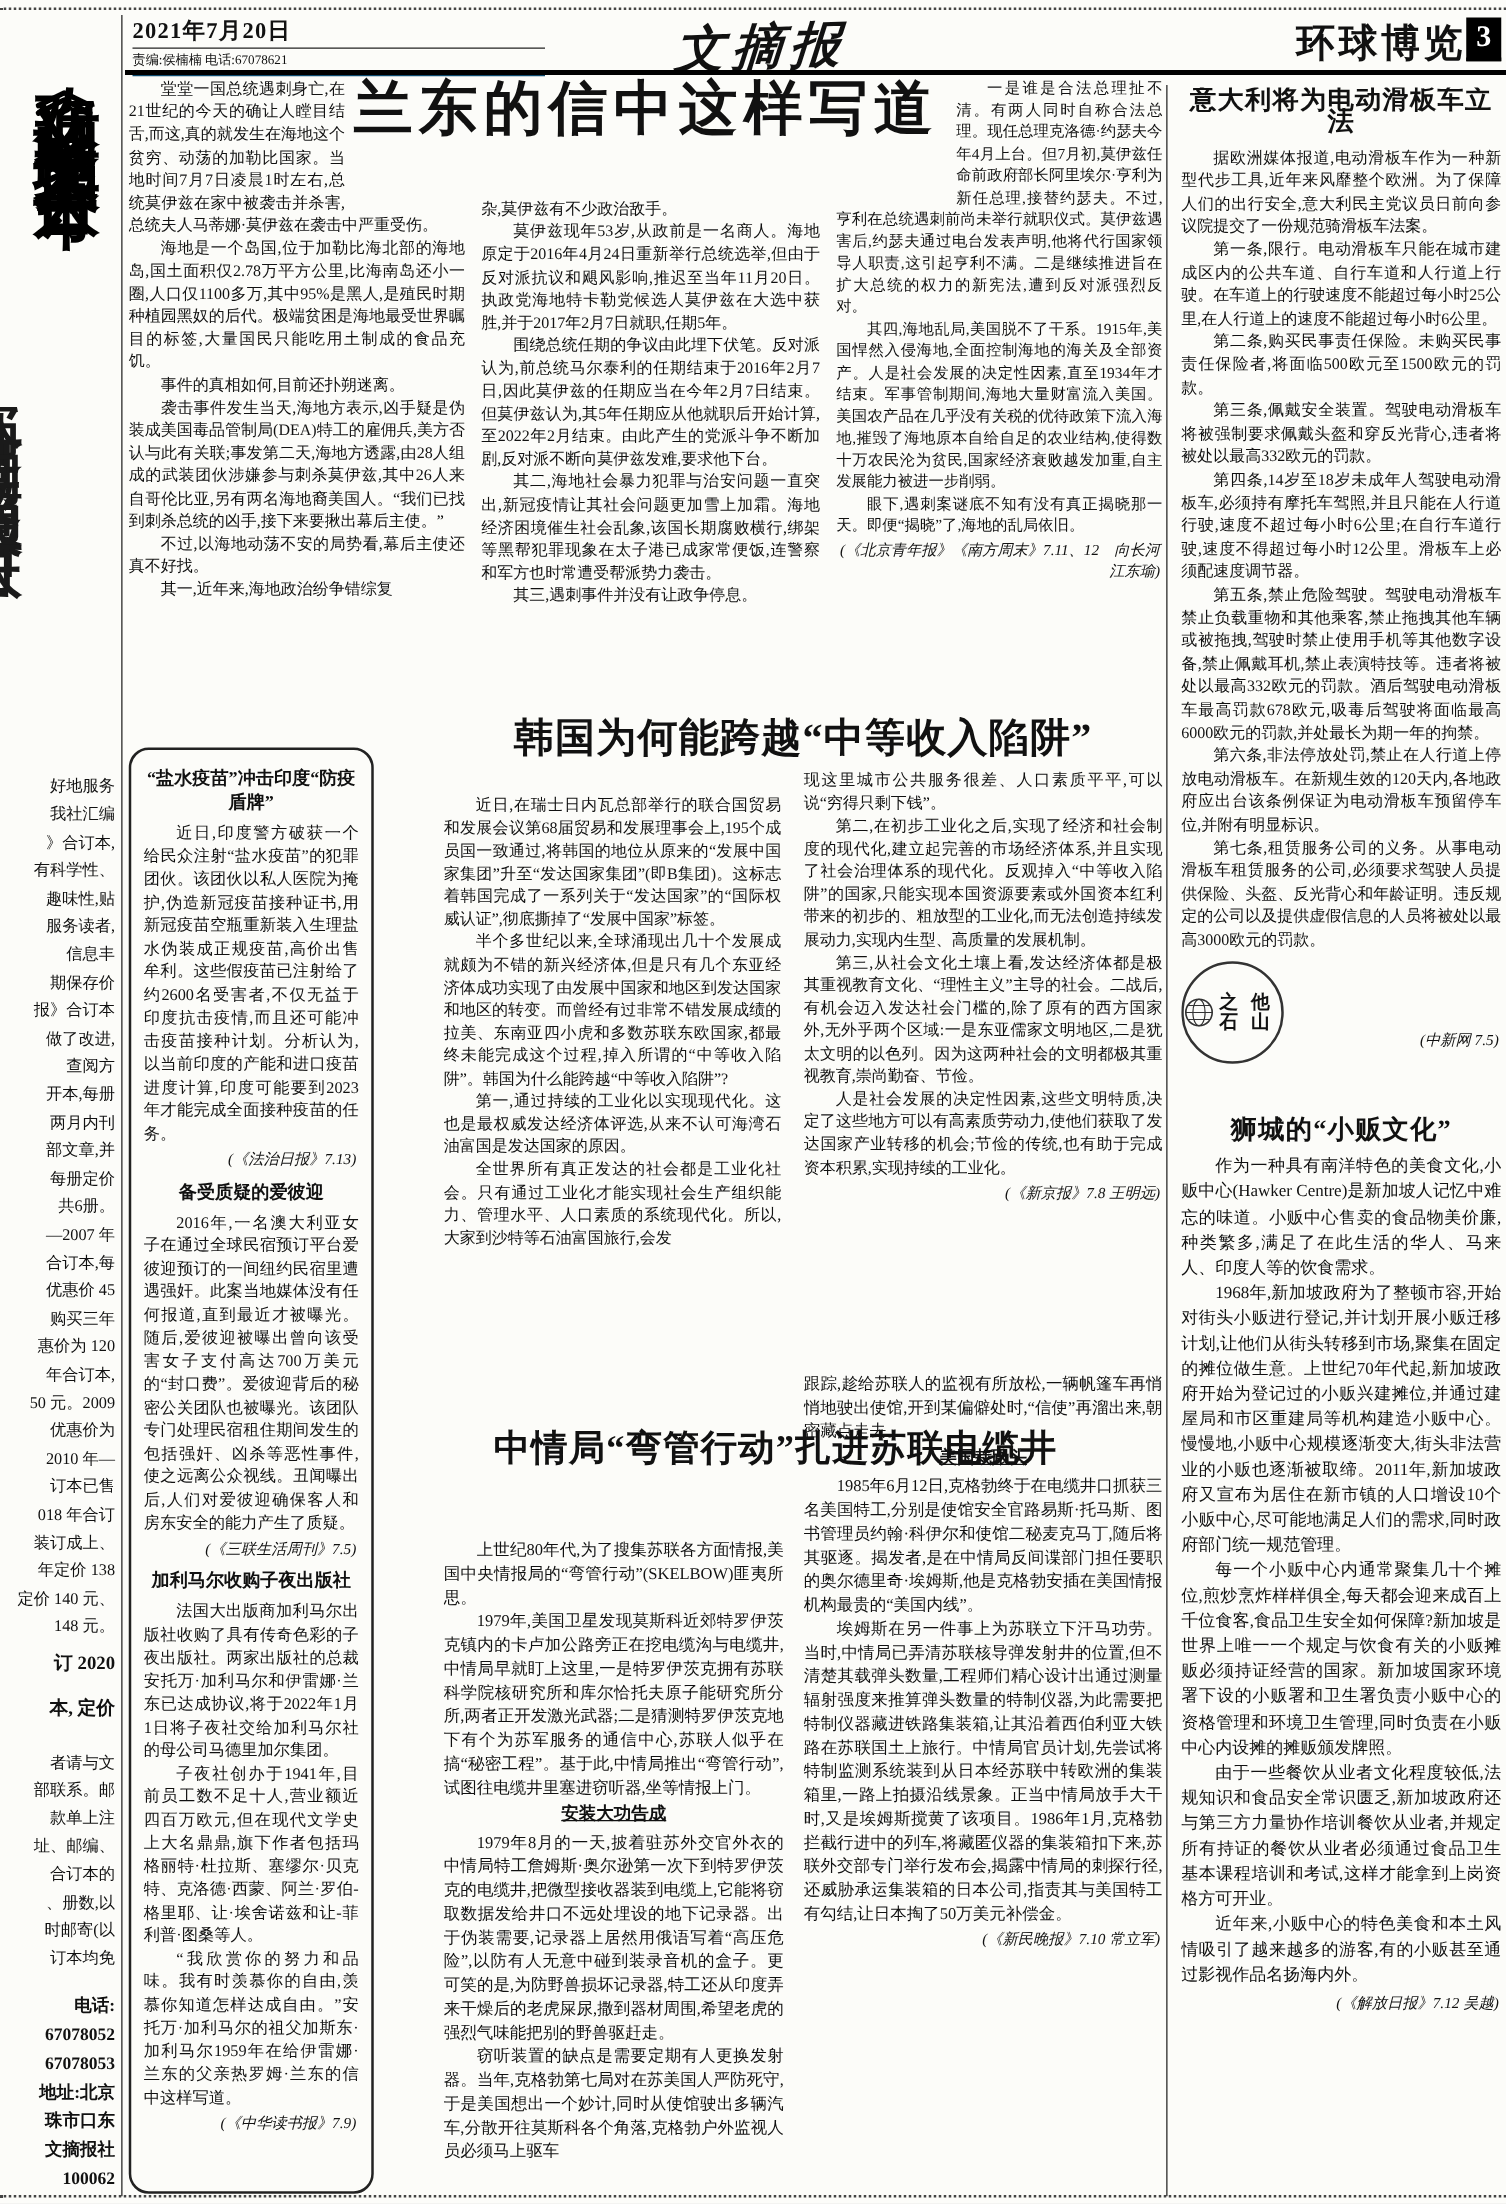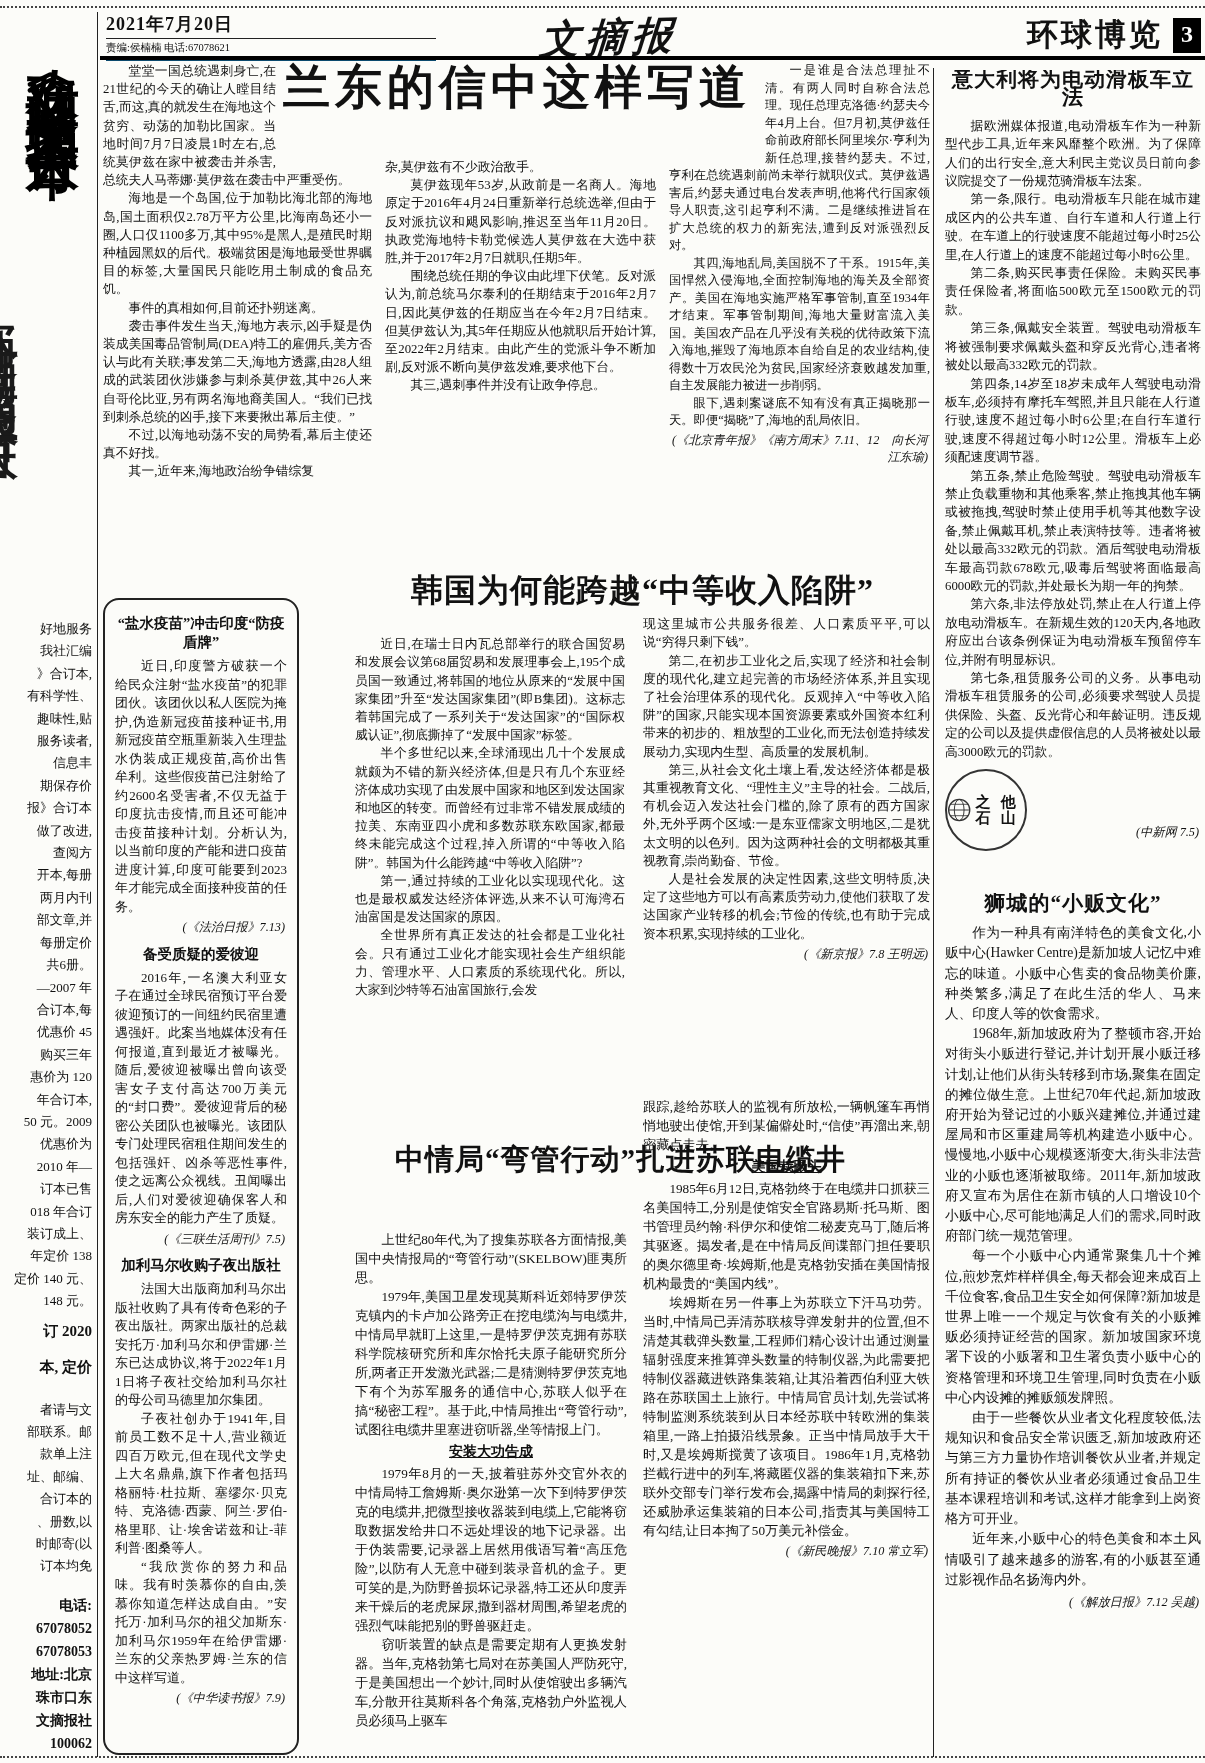--- a/index.html
+++ b/index.html
@@ -23,21 +23,21 @@
   .sb-contact{margin-top:16px;font-weight:bold;}
   .sb-contact .sb-line{font-size:14px;line-height:23px;}
 
   
   .hdr{position:absolute;left:100px;top:10px;width:1105px;height:48px;}
   .hdr-left{position:absolute;left:6px;top:2px;width:330px;}
   .hdr-date{font-size:18px;font-weight:bold;letter-spacing:1px;display:block;border-bottom:1.5px solid #222;padding-bottom:2px;}
   .hdr-editor{font-size:10.5px;display:block;padding-top:2px;border-bottom:3px solid #0c4a6e;padding-bottom:3px;}
   .masthead{position:absolute;left:440px;top:0px;font-size:40px;font-weight:bold;font-style:italic;
             transform:skewX(-6deg) rotate(-2deg);letter-spacing:6px;}
-  .hdr-right{position:absolute;right:4px;top:4px;display:flex;align-items:center;gap:10px;}
+  .hdr-right{position:absolute;right:4px;top:4px;display:flex;align-items:flex-start;}
   .section-name{font-size:31px;font-weight:900;letter-spacing:3px;font-family:"Liberation Sans","DejaVu Sans",sans-serif;}
   .pagenum{display:inline-block;background:#000;color:#fff;font-weight:bold;font-size:24px;
            width:28px;height:32px;line-height:32px;text-align:center;border-bottom:3px solid #000;}
   .hdr-rule{position:absolute;left:100px;top:56px;width:1105px;height:4px;background:#000;}
 
   
   .para{margin:0;text-indent:2em;text-align:justify;}
   .para.noind{text-indent:0;}
   .attr{text-align:right;font-style:italic;font-size:12.2px;margin:2px 2px 0 0;}
   .subhead{font-weight:bold;text-align:center;font-size:14px;margin:3px 0;text-decoration:underline;}
@@ -180,28 +180,29 @@
             <p class="para">袭击事件发生当天,海地方表示,凶手疑是伪装成美国毒品管制局(DEA)特工的雇佣兵,美方否认与此有关联;事发第二天,海地方透露,由28人组成的武装团伙涉嫌参与刺杀莫伊兹,其中26人来自哥伦比亚,另有两名海地裔美国人。“我们已找到刺杀总统的凶手,接下来要揪出幕后主使。”</p>
             <p class="para">不过,以海地动荡不安的局势看,幕后主使还真不好找。</p>
             <p class="para">其一,近年来,海地政治纷争错综复</p>
           </div>
       </div>
       <div class="col c2">
         <p class="para noind">杂,莫伊兹有不少政治敌手。</p>
         <div>
             <p class="para">莫伊兹现年53岁,从政前是一名商人。海地原定于2016年4月24日重新举行总统选举,但由于反对派抗议和飓风影响,推迟至当年11月20日。执政党海地特卡勒党候选人莫伊兹在大选中获胜,并于2017年2月7日就职,任期5年。</p>
             <p class="para">围绕总统任期的争议由此埋下伏笔。反对派认为,前总统马尔泰利的任期结束于2016年2月7日,因此莫伊兹的任期应当在今年2月7日结束。但莫伊兹认为,其5年任期应从他就职后开始计算,至2022年2月结束。由此产生的党派斗争不断加剧,反对派不断向莫伊兹发难,要求他下台。</p>
+            <p class="para">其二,海地社会暴力犯罪与治安问题一直突出,新冠疫情让其社会问题更加雪上加霜。海地经济困境催生社会乱象,该国长期腐败横行,绑架等黑帮犯罪现象在太子港已成家常便饭,连警察和军方也时常遭受帮派势力袭击。</p>
             <p class="para">其三,遇刺事件并没有让政争停息。</p>
           </div>
       </div>
       <div class="col c3">
         <div class="spacer-l"></div>
         <div>
             <p class="para">一是谁是合法总理扯不清。有两人同时自称合法总理。现任总理克洛德·约瑟夫今年4月上台。但7月初,莫伊兹任命前政府部长阿里埃尔·亨利为新任总理,接替约瑟夫。不过,亨利在总统遇刺前尚未举行就职仪式。莫伊兹遇害后,约瑟夫通过电台发表声明,他将代行国家领导人职责,这引起亨利不满。二是继续推进旨在扩大总统的权力的新宪法,遭到反对派强烈反对。</p>
-            <p class="para">其四,海地乱局,美国脱不了干系。1915年,美国悍然入侵海地,全面控制海地的海关及全部资产。美国在海地实施严格军事管制,直至1934年才结束。军事管制期间,海地大量财富流入美国。美国农产品在几乎没有关税的优待政策下流入海地,摧毁了海地原本自给自足的农业结构,使得数十万农民沦为贫民,国家经济衰败越发加重,自主发展能力被进一步削弱。</p>
+            <p class="para">其四,海地乱局,美国脱不了干系。1915年,美国悍然入侵海地,全面控制海地的海关及全部资产。人是社会发展的决定性因素,直至1934年才结束。军事管制期间,海地大量财富流入美国。美国农产品在几乎没有关税的优待政策下流入海地,摧毁了海地原本自给自足的农业结构,使得数十万农民沦为贫民,国家经济衰败越发加重,自主发展能力被进一步削弱。</p>
             <p class="para">眼下,遇刺案谜底不知有没有真正揭晓那一天。即便“揭晓”了,海地的乱局依旧。</p>
           </div>
         <p class="attr">(《北京青年报》《南方周末》7.11、12　向长河 江东瑜)</p>
       </div>
     </div>
   </section>
 
   <section class="box">
     <h3 class="boxtitle">“盐水疫苗”冲击印度“防疫盾牌”</h3>
     <div>

